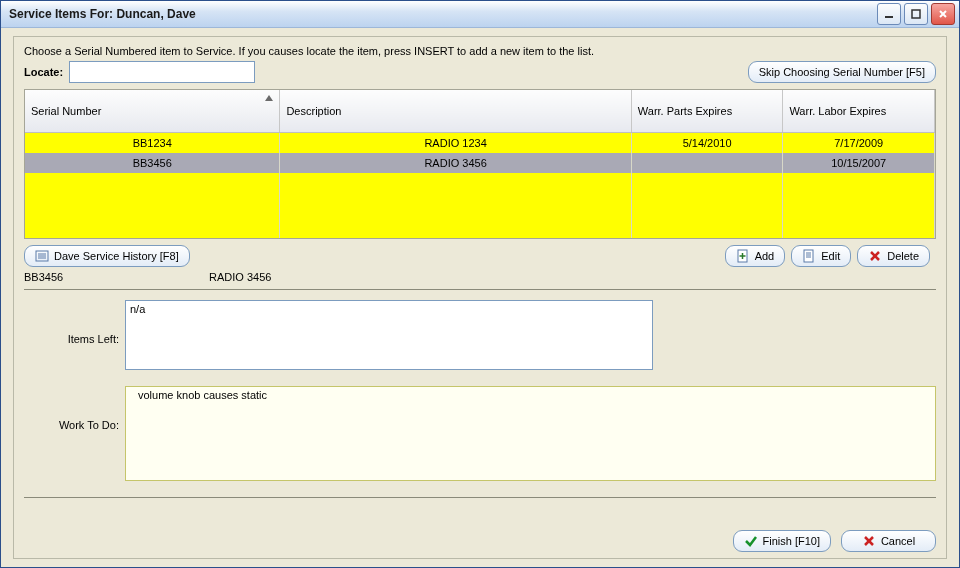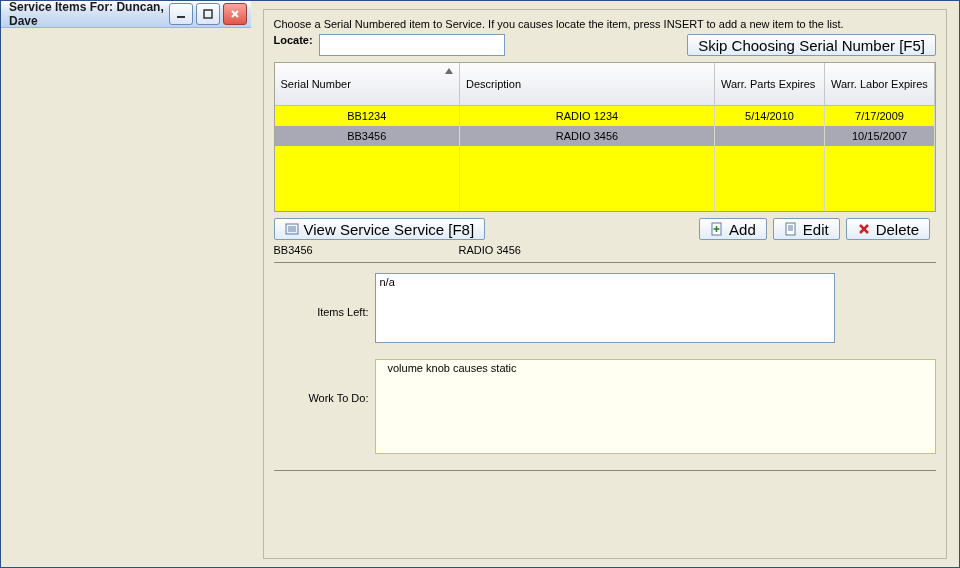--- a/index.html
+++ b/index.html
@@ -1,30 +1,30 @@
 <!DOCTYPE html>
 <html><head>
 <meta charset="utf-8">
 <style>
   html,body{margin:0;padding:0;font-family:Tahoma,Arial,sans-serif;font-size:11px;color:#000;background:#fff;}
-  .window{width:960px;height:568px;box-sizing:border-box;border:1px solid #2b4f8b;background:#ece9d8;display:flex;flex-direction:row;}
+  .window{width:960px;height:568px;box-sizing:border-box;border:1px solid #2b4f8b;background:#ece9d8;display:flex;flex-direction:column;}
   .titlebar{height:26px;background:linear-gradient(to bottom,#ffffff 0%,#d6e4f5 40%,#bcd3ef 100%);border-bottom:1px solid #9db7d8;display:flex;align-items:center;padding:0 4px;}
   .titlebar .title{flex:1;font-size:12px;font-weight:bold;color:#1a1a1a;padding-left:4px;}
   .win-btns{display:flex;gap:3px;}
   .win-btn{width:22px;height:20px;border:1px solid #6b8ab8;border-radius:3px;background:linear-gradient(#fdfdfd,#dbe7f5);display:flex;align-items:center;justify-content:center;font-size:10px;color:#1a1a1a;}
   .win-btn.close{background:linear-gradient(#f7a7a0,#e1564a);border-color:#a13a32;color:#fff;font-weight:bold;}
   .client{flex:1;padding:8px 12px 8px 12px;display:flex;flex-direction:column;box-sizing:border-box;}
   .panel{border:1px solid #b9b9a8;background:#ece9d8;padding:8px 10px 6px 10px;display:flex;flex-direction:column;flex:1;}
   .instr{margin-bottom:4px;}
-  .row{display:flex;align-items:flex-start;}
+  .row{display:flex;align-items:center;}
   .locate-row{margin-bottom:6px;}
   .locate-lbl{font-weight:bold;margin-right:6px;}
   .locate-input{width:180px;height:18px;border:1px solid #7c9cbf;background:#fff;}
   .spacer{flex:1;}
-  .btn{height:22px;border:1px solid #7c9cbf;border-radius:2px;background:linear-gradient(#ffffff,#e3ecf7);padding:0 10px;display:inline-flex;align-items:center;gap:5px;font-size:15px;cursor:default;}
+  .btn{height:22px;border:1px solid #7c9cbf;border-radius:9px;background:linear-gradient(#ffffff,#e3ecf7);padding:0 10px;display:inline-flex;align-items:center;gap:5px;font-size:11px;cursor:default;}
   .btn .ic{width:14px;height:14px;display:inline-flex;align-items:center;justify-content:center;}
   .skip-btn{height:22px;}
   .table-wrap{border:1px solid #a5a597;background:#fff;height:150px;box-sizing:border-box;overflow:hidden;}
   table.grid{width:100%;border-collapse:collapse;table-layout:fixed;}
   table.grid th{background:linear-gradient(#fdfdfd,#e7e9ef);border-right:1px solid #c7c7c7;border-bottom:1px solid #bfbfbf;text-align:left;font-weight:normal;padding:12px 6px;height:18px;position:relative;}
   table.grid td{padding:2px 6px;border-right:1px solid #d8d8c8;height:16px;text-align:center;}
   .col-serial{width:185px;}
   .col-desc{width:255px;}
   .col-parts{width:110px;text-align:right;margin-left:28px;}
   .col-labor{width:110px;text-align:right;}
@@ -34,21 +34,21 @@
   .sort-ind{position:absolute;right:6px;top:5px;width:0;height:0;border-left:4px solid transparent;border-right:4px solid transparent;border-bottom:6px solid #6a6a6a;}
   .midbtns{display:flex;align-items:center;margin-top:6px;}
   .midbtns .btn{margin-right:6px;}
   .sel-echo{display:flex;margin-top:4px;}
   .sel-echo .s1{width:185px;}
   .hr{border:none;border-top:1px solid #8a8a7a;margin:6px 0;}
   .field-row{display:flex;margin-top:4px;}
   .field-lbl{width:95px;text-align:right;padding-right:6px;padding-top:2px;margin-top:31px;}
   .ta-wrap{flex:1;position:relative;}
   textarea.ta{width:100%;box-sizing:border-box;resize:none;font-family:Tahoma,Arial,sans-serif;font-size:11px;padding:2px 4px;border:1px solid #7c9cbf;background:#fff;}
-  textarea.ta.small{height:70px;width:460px;}
+  textarea.ta.small{height:70px;width:528px;}
   textarea.ta.big{height:95px;border-color:#c5c56a;background:#fffff2;padding-left:12px;}
   .footer{display:flex;justify-content:flex-end;gap:10px;margin-top:auto;padding-top:8px;}
   .footer .btn{min-width:95px;justify-content:center;}
   svg{display:block;}
 </style>
 </head>
 <body>
 
 <div class="window">
   <div class="titlebar">
@@ -129,21 +129,21 @@
       <div class="midbtns">
         <button class="btn">
           <span class="ic">
             <svg width="14" height="14">
                 <rect x="1" y="2" width="12" height="10" fill="none" stroke="#5a7aa8" stroke-width="1"></rect>
                 <line x1="3" y1="5" x2="11" y2="5" stroke="#5a7aa8"></line>
                 <line x1="3" y1="7" x2="11" y2="7" stroke="#5a7aa8"></line>
                 <line x1="3" y1="9" x2="11" y2="9" stroke="#5a7aa8"></line>
               </svg>
           </span>
-          <span>View Service Service [F8]</span>
+          <span>Dave Service History [F8]</span>
         </button>
         <span class="spacer"></span>
         <button class="btn">
           <span class="ic">
             <svg width="14" height="14">
                 <rect x="2" y="1" width="9" height="12" fill="#fff" stroke="#5a7aa8"></rect>
                 <line x1="6.5" y1="4" x2="6.5" y2="10" stroke="#2a7a2a" stroke-width="1.5"></line>
                 <line x1="3.5" y1="7" x2="9.5" y2="7" stroke="#2a7a2a" stroke-width="1.5"></line>
               </svg>
           </span>
@@ -187,16 +187,35 @@
 
       <div class="field-row" style="margin-top:14px;">
         <div class="field-lbl">Work To Do:</div>
         <div class="ta-wrap">
           <textarea class="ta big" style="">volume knob causes static</textarea>
         </div>
       </div>
 
       <hr class="hr" style="margin-top:14px;">
 
+      <div class="footer">
+        <button class="btn">
+          <span class="ic">
+            <svg width="14" height="14">
+                <polyline points="2,7 6,11 12,3" fill="none" stroke="#17912b" stroke-width="2.5"></polyline>
+              </svg>
+          </span>
+          <span>Finish [F10]</span>
+        </button>
+        <button class="btn">
+          <span class="ic">
+            <svg width="14" height="14">
+                <line x1="3" y1="3" x2="11" y2="11" stroke="#c22" stroke-width="2.5"></line>
+                <line x1="11" y1="3" x2="3" y2="11" stroke="#c22" stroke-width="2.5"></line>
+              </svg>
+          </span>
+          <span>Cancel</span>
+        </button>
+      </div>
 
     </div>
   </div>
 </div>
 
 </body></html>

